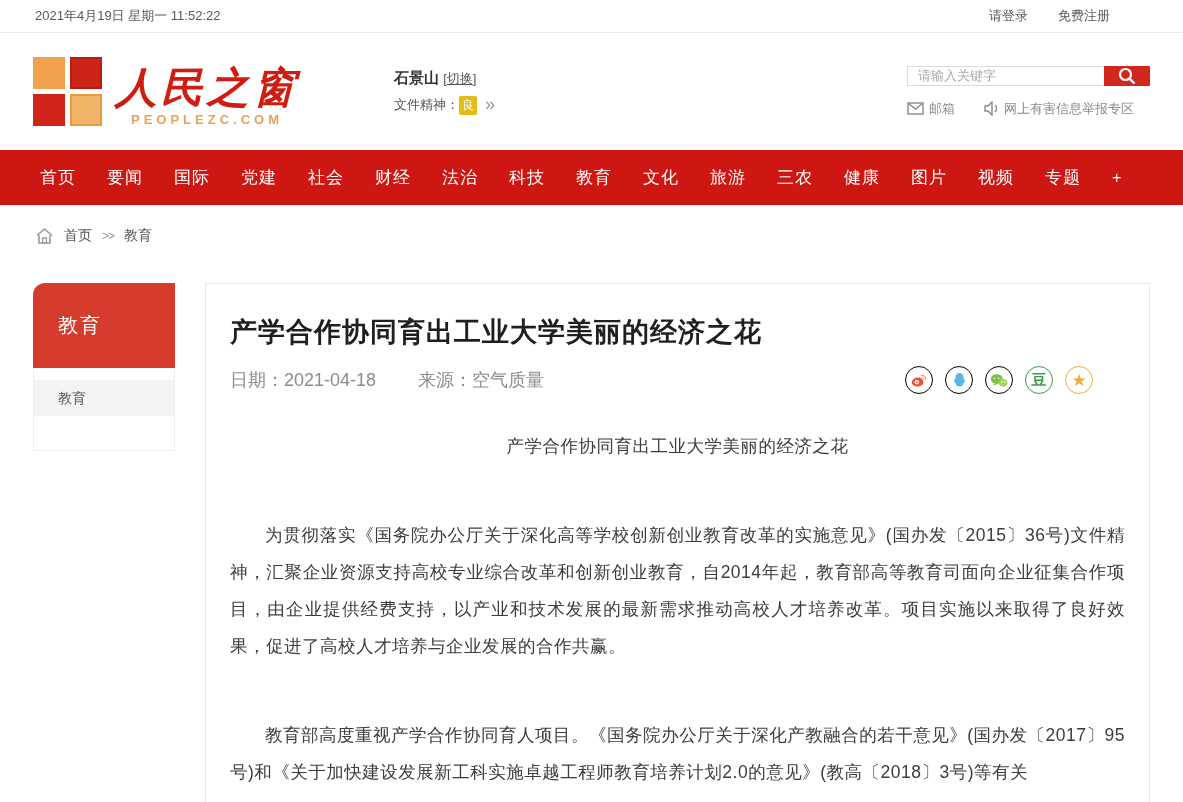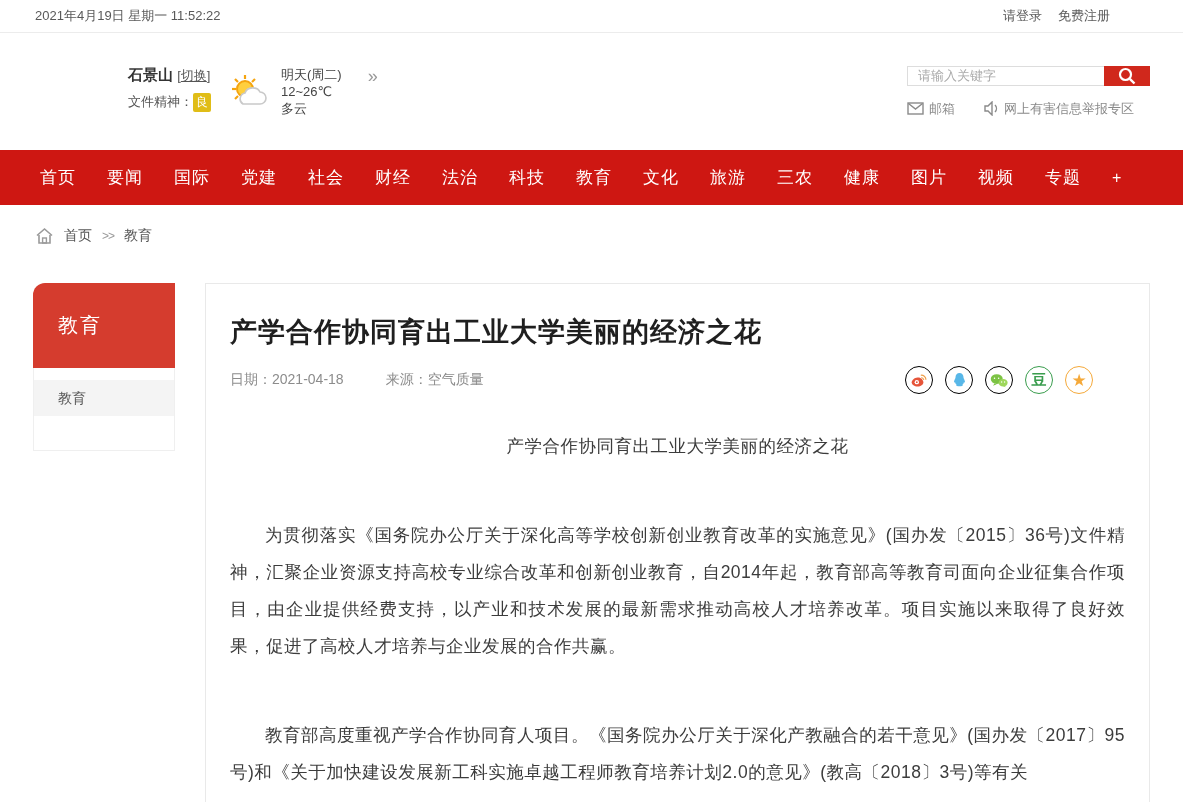--- a/index.html
+++ b/index.html
@@ -3,39 +3,39 @@
 <meta charset="utf-8">
 <style>
   * { margin:0; padding:0; box-sizing:border-box; }
   html,body { width:1183px; height:802px; overflow:hidden; background:#fff;
     font-family:"Liberation Sans","DejaVu Sans",sans-serif; }
   a { text-decoration:none; color:inherit; cursor:pointer; }
 
   
   .topbar { height:33px; display:flex; align-items:center; padding:0 73px 0 35px;
     border-bottom:1px solid #ececec; font-size:13px; color:#595959; background:#fff; }
-  .topbar .right { margin-left:auto; display:flex; gap:16px; color:#5a5a5a; }
+  .topbar .right { margin-left:auto; display:flex; gap:30px; color:#5a5a5a; }
 
   
   .header { height:117px; display:flex; align-items:center; padding:0 33px; background:#fff; }
   .logo { display:flex; align-items:flex-end; gap:12px; }
   .logo-squares { width:70px; height:70px; display:grid; grid-template-columns:32px 32px;
     grid-template-rows:32px 32px; gap:5px; }
   .sq { width:32px; height:32px; }
   .sq1 { background:#f0a24f; }
   .sq2 { background:#cd2418; border:2px solid #b51d12; }
   .sq3 { background:#d0241a; }
   .sq4 { background:#f2b469; border:2px solid #e89b3f; }
   .logo-text { display:flex; flex-direction:column; align-items:center; }
   .logo-title { font-family:"DejaVu Serif","Liberation Serif",serif; font-weight:bold;
     font-style:italic; font-size:42px; line-height:44px; color:#cf1d12; letter-spacing:4px; }
   .logo-domain { font-size:13px; letter-spacing:4px; color:#e8a25e; font-weight:bold; margin-top:2px; }
 
   
-  .weather { display:flex; align-items:flex-start; margin-left:95px; gap:18px; }
+  .weather { display:flex; align-items:flex-end; margin-left:95px; }
   .w-city-col { font-size:15px; color:#333; }
   .w-city-row { font-weight:bold; }
   .w-switch { font-weight:normal; font-size:13px; color:#555; }
   .w-switch u { cursor:pointer; }
   .w-air { margin-top:8px; font-size:13px; color:#555; font-weight:normal; }
   .air-badge { display:inline-block; background:#e0bd17; color:#fff; font-size:12px;
     padding:1px 3px; border-radius:2px; }
   .w-day { display:flex; align-items:center; gap:8px; }
   .w-texts { font-size:13px; color:#444; line-height:17px; }
   .w-more { color:#999; font-size:18px; margin-left:8px; }
@@ -68,21 +68,21 @@
   .side-head { height:85px; background:#d53c2e; border-radius:12px 0 0 0;
     display:flex; align-items:center; padding-left:25px; }
   .side-head span { color:#fff; font-size:20px; letter-spacing:2px; }
   .side-list { border:1px solid #efefef; border-top:none; padding:12px 0 34px 0; }
   .side-item { background:#f4f4f4; height:36px; line-height:36px; padding-left:24px;
     font-size:14px; color:#555; cursor:pointer; }
 
   .article { flex:1; border:1px solid #e9e9e9; padding:30px 24px 40px 24px; min-height:600px; }
   .a-title { font-size:27px; font-weight:bold; color:#1f1f1f; letter-spacing:1px; }
   .a-meta-row { display:flex; align-items:center; margin-top:16px; }
-  .a-meta { font-size:14px; color:#8c8c8c; }
+  .a-meta { font-size:18px; color:#8c8c8c; }
   .a-meta + .a-meta { margin-left:42px; }
   .share { margin-left:auto; display:flex; gap:12px; margin-right:32px; }
   .share .ic { width:28px; height:28px; border-radius:50%; border:1px solid; display:flex;
     align-items:center; justify-content:center; cursor:pointer; background:#fff; }
   .ic-weibo { border-color:#ec6146; }
   .ic-qq { border-color:#58b7e8; }
   .ic-wechat { border-color:#7cc344; }
   .ic-douban { border-color:#3a9d4e; color:#3a9d4e; font-size:15px; font-weight:bold; }
   .ic-qzone { border-color:#f3b23a; color:#f5a93a; font-size:17px; }
 
@@ -96,51 +96,45 @@
 
 <div class="topbar">
   <span>2021年4月19日 星期一 11:52:22</span>
   <div class="right">
     <a>请登录</a>
     <a>免费注册</a>
   </div>
 </div>
 
 <div class="header">
+  <div class="logo">
+    <div class="logo-squares">
+      <div class="sq sq1"></div>
+        <div class="sq sq2"></div>
+      <div class="sq sq3"></div>
+        <div class="sq sq4"></div>
+    </div>
+    <div class="logo-text">
+      <div class="logo-title">人民之窗</div>
+      <div class="logo-domain">PEOPLEZC.COM</div>
+    </div>
+  </div>
 
   <div class="weather">
     <div class="w-city-col">
       <div class="w-city-row">
         <span>石景山</span>
         <span class="w-switch">[<u>切换</u>]</span>
       </div>
       <div class="w-air">
         <span>文件精神：</span><span class="air-badge">良</span>
       </div>
     </div>
 
 
-    <div class="w-day">
-      <svg width="44" height="36" viewBox="0 0 44 36">
-        <circle cx="16" cy="15" r="8" fill="#ffcf3e" stroke="#f5a40f" stroke-width="2"></circle>
-        <g stroke="#f5a40f" stroke-width="2.2">
-          <line x1="16" y1="1" x2="16" y2="5"></line>
-            <line x1="3" y1="15" x2="7" y2="15"></line>
-          <line x1="6" y1="5" x2="9" y2="8"></line>
-            <line x1="23" y1="8" x2="26" y2="5"></line>
-          <line x1="6" y1="25" x2="9" y2="22"></line>
-        </g>
-        <path d="M14 30 a6 6 0 0 1 2-11 a8 7 0 0 1 15-1 a6 6 0 0 1 6 6 a6 6 0 0 1-6 6 z" fill="#ffffff" stroke="#c9c9c9" stroke-width="1.6"></path>
-      </svg>
-      <div class="w-texts">
-        <div>明天(周二)</div>
-        <div>12~26℃</div>
-        <div>多云</div>
-      </div>
-    </div>
 
     <div class="w-more">»</div>
   </div>
 
   <div class="search-area">
     <div class="search-row">
       <input class="search-input" placeholder="请输入关键字" style="">
       <button class="search-btn">
         <svg width="20" height="20" viewBox="0 0 20 20">
           <circle cx="8.5" cy="8.5" r="5.5" fill="none" stroke="#fff" stroke-width="2.2"></circle>

